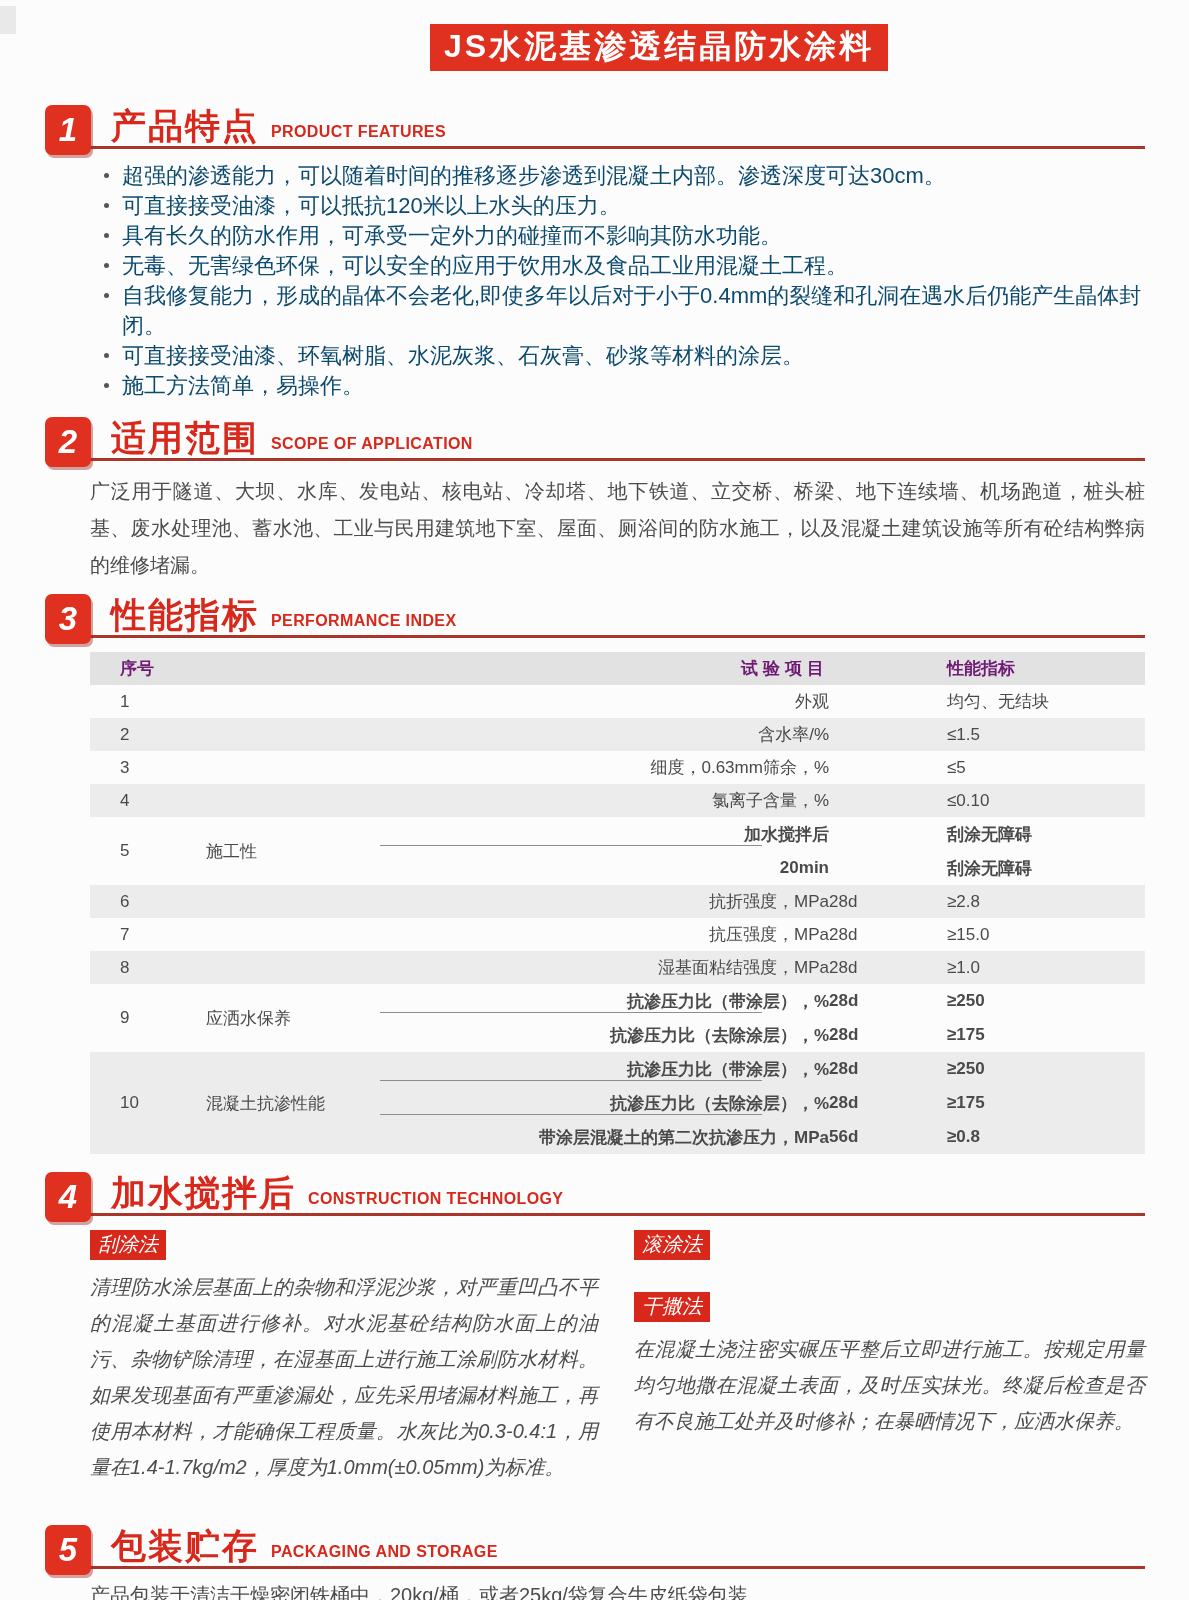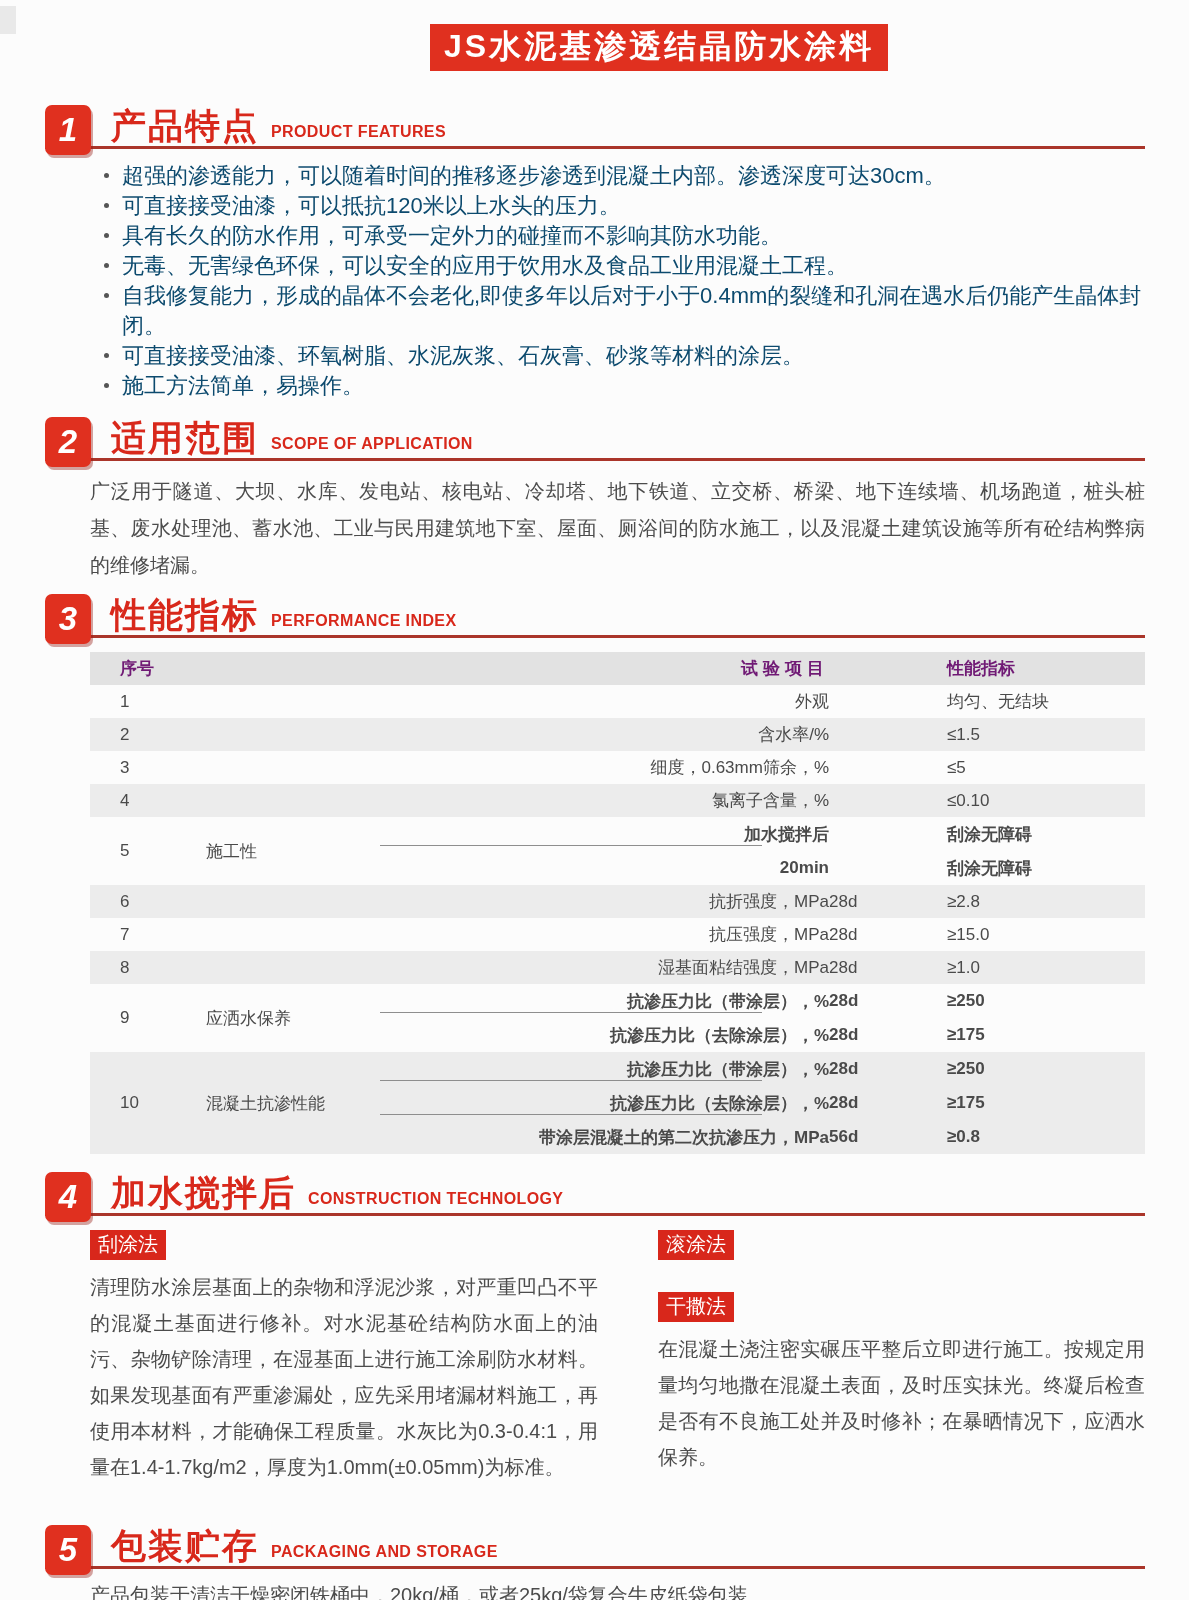--- a/index.html
+++ b/index.html
@@ -53,21 +53,21 @@
   .c-test{flex:1;position:relative;text-align:right;}
   .thead .c-test{letter-spacing:5px;}
   .c-age{flex:0 0 auto;width:118px;}
   .c-index{flex:0 0 auto;width:198px;}
   .c-sub{flex:1;display:flex;flex-direction:column;}
   .sub-row{display:flex;align-items:center;height:34px;font-weight:bold;}
   .sub-row:not(:last-child) .c-test::after{content:"";position:absolute;left:0;bottom:0;
       width:85%;border-bottom:1px solid #8e8e8e;}
 
   
-  .construction{display:flex;margin:14px 44px 0 90px;gap:60px;}
+  .construction{display:flex;margin:14px 44px 0 90px;gap:36px;font-style:italic;}
   .col-left{flex:0 0 aupx;width:508px;}
   .col-right{flex:1;}
   .tag{display:inline-block;background:#d8271b;color:#fff;font-size:20px;line-height:1.25;
        padding:2px 8px 3px;}
   .method-body{margin-top:9px;font-size:20px;line-height:36px;color:var(--ink);text-align:justify;}
   .dry-tag-wrap{margin-top:32px;}
 
   
   .pack-body{margin:11px 44px 0 90px;font-size:20px;line-height:30px;color:var(--ink);}
 </style>

